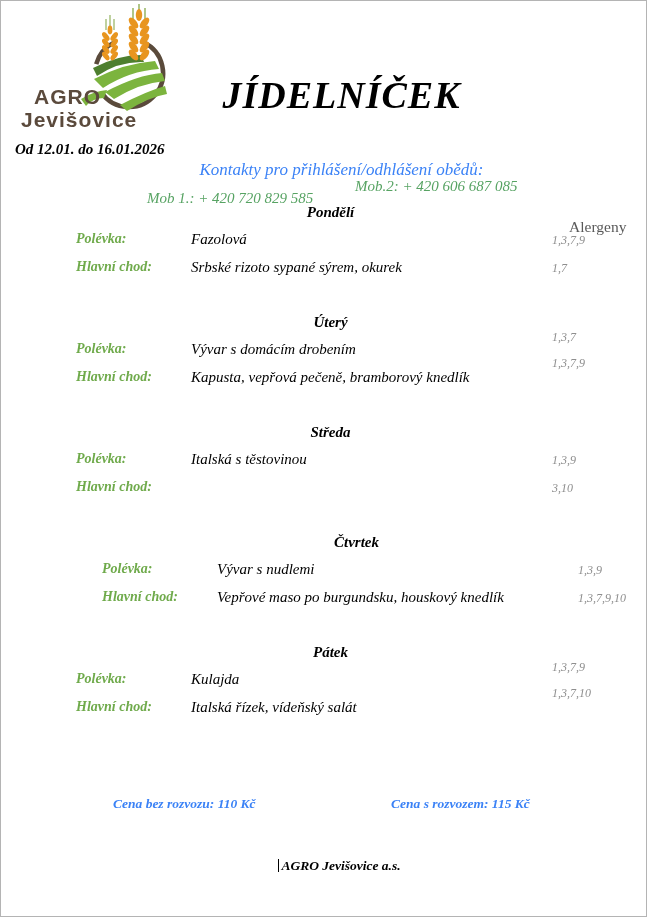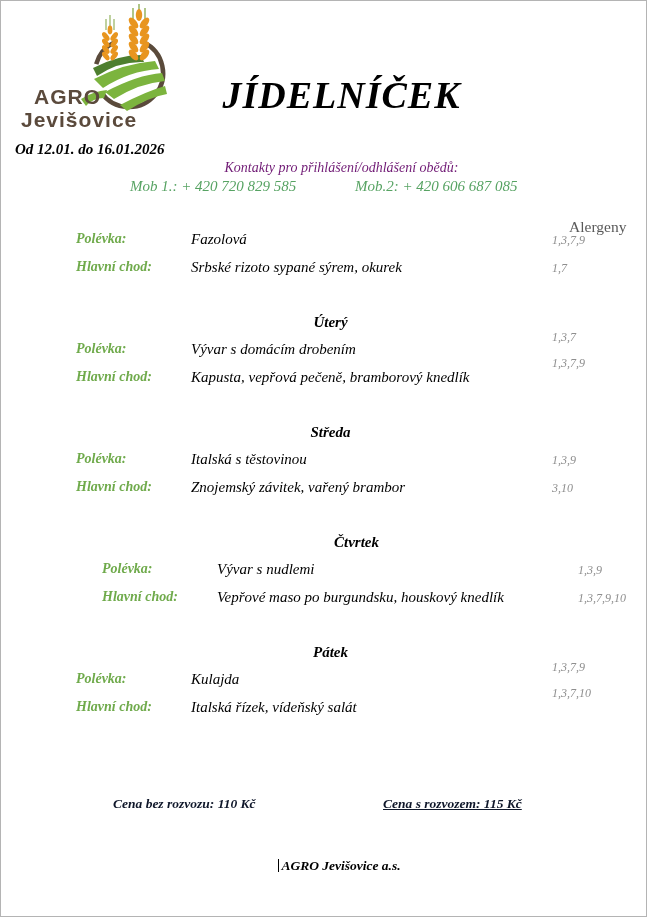--- a/index.html
+++ b/index.html
@@ -24,24 +24,24 @@
     left:0; right:0; top:72px; text-align:center; padding-left:36px;
     font-size:38px; font-weight:bold; font-style:italic; letter-spacing:1px;
     white-space:nowrap;
   }
   .date-range {
     left:0; width:100%; top:140px; text-align:left; box-sizing:border-box; padding-left:14px;
     font-size:15px; font-weight:bold; font-style:italic;
   }
   .contact-heading {
     left:0; width:100%; top:159px; text-align:center; box-sizing:border-box; padding-left:36px;
-    font-size:14px; font-style:italic; color:#701a75;
+    font-size:17px; font-style:italic; color:#3b82f6;
   }
   .phone { top:177px; font-size:15px; font-style:italic; color:#57a363; white-space:nowrap; }
-  .phone-1 { left:129px; }
+  .phone-1 { left:146px;margin-top:12px; }
   .phone-2 { left:354px; }
 
   
   .allergens-header {
     left:548px; top:217px; font-size:15.5px; color:#595959;margin-left:20px;
   }
   .day { position:absolute; left:0; width:100%; height:92px; }
   .day-title {
     position:absolute; top:0; left:0; width:100%; text-align:center;
     box-sizing:border-box; padding-left:14px;
@@ -67,24 +67,24 @@
 
   .day-0 { top:203px; }
   .day-1 { top:313px; }
   .day-2 { top:423px; }
   .day-3 { top:533px;margin-left:26px; }
   .day-4 { top:643px; }
 
   
   .price {
     top:795px; font-size:13.5px; font-weight:bold; font-style:italic;
-    color:#0f172a; white-space:nowrap;
+    color:#3b82f6; white-space:nowrap;
   }
   .price-1 { left:112px; }
-  .price-2 { left:382px;text-decoration:underline; }
+  .price-2 { left:390px; }
   .footer {
     left:16px; width:100%; top:857px; text-align:center;
     font-size:13.5px; font-weight:bold; font-style:italic; white-space:nowrap;
   }
   .cursor {
     display:inline-block; width:1px; height:13px; background:#000;
     margin-right:2px; vertical-align:-2px;
   }
 </style>
 </head>
@@ -146,20 +146,21 @@
 
   <div class="abs logo-word logo-jev">Jevišovice</div>
   <div class="abs date-range">Od 12.01. do 16.01.2026</div>
   <div class="abs contact-heading">Kontakty pro přihlášení/odhlášení obědů:</div>
   <div class="abs phone phone-1">Mob 1.: + 420 720 829 585</div>
   <div class="abs phone phone-2">Mob.2: + 420 606 687 085</div>
 
   <div class="abs allergens-header">Alergeny</div>
 
   <div class="day day-0">
+    <div class="day-title">Pondělí</div>
     <span class="row-label soup-label">Polévka:</span>
     <span class="row-dish soup-dish">Fazolová</span>
     <span class="allerg soup-allerg">1,3,7,9</span>
     <span class="row-label main-label">Hlavní chod:</span>
     <span class="row-dish main-dish">Srbské rizoto sypané sýrem, okurek</span>
     <span class="allerg main-allerg">1,7</span>
   </div>
 
   <div class="day day-1 raised">
     <div class="day-title">Úterý</div>
@@ -170,21 +171,20 @@
     <span class="row-dish main-dish">Kapusta, vepřová pečeně, bramborový knedlík</span>
     <span class="allerg main-allerg">1,3,7,9</span>
   </div>
 
   <div class="day day-2">
     <div class="day-title">Středa</div>
     <span class="row-label soup-label">Polévka:</span>
     <span class="row-dish soup-dish">Italská s těstovinou</span>
     <span class="allerg soup-allerg">1,3,9</span>
     <span class="row-label main-label">Hlavní chod:</span>
-    <span class="row-dish main-dish">Znojemský závitek, vařený brambor</span>
     <span class="allerg main-allerg">3,10</span>
   </div>
 
   <div class="day day-3">
     <div class="day-title">Čtvrtek</div>
     <span class="row-label soup-label">Polévka:</span>
     <span class="row-dish soup-dish">Vývar s nudlemi</span>
     <span class="allerg soup-allerg">1,3,9</span>
     <span class="row-label main-label">Hlavní chod:</span>
     <span class="row-dish main-dish">Vepřové maso po burgundsku, houskový knedlík</span>

